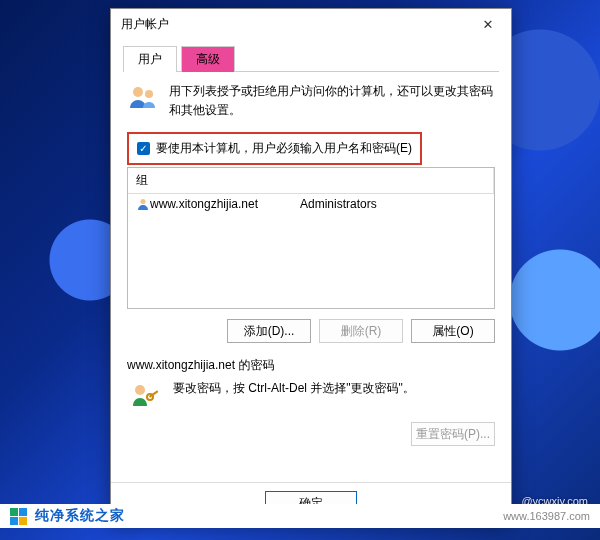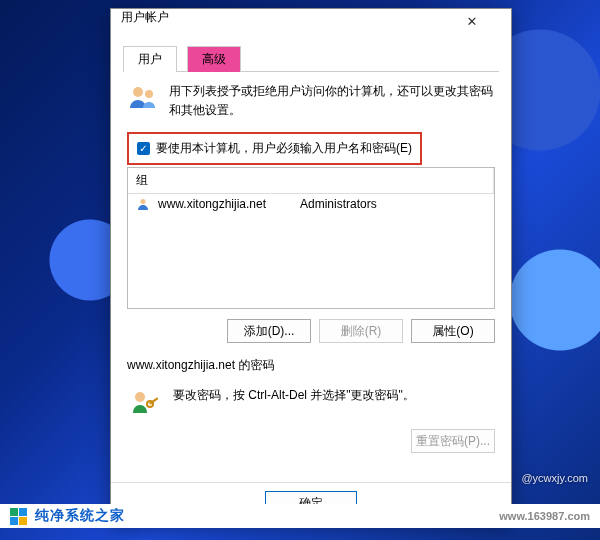--- a/index.html
+++ b/index.html
@@ -1,61 +1,61 @@
 <!DOCTYPE html>
 <html><head>
 <meta charset="utf-8">
 <style>
 html,body{margin:0;padding:0;width:600px;height:540px;font-family:"Microsoft YaHei","Segoe UI",sans-serif;font-size:12px;overflow:hidden;background:#0a2a6b}
 .desktop{position:relative;width:600px;height:540px;background:
  radial-gradient(circle at 90px 260px,#3a6ff0 0 40px,transparent 41px),
  radial-gradient(circle at 540px 90px,#2a56d0 0 60px,transparent 61px),
  radial-gradient(circle at 560px 300px,#5aa0ff 0 50px,transparent 51px),
  linear-gradient(135deg,#031a5a 0%,#0a2a8b 35%,#1a4ad8 60%,#0a2a7b 100%)}
-.sig{position:absolute;right:12px;bottom:56px;color:#fff;font-size:11px;opacity:.85;text-shadow:0 0 3px #003}
+.sig{position:absolute;right:12px;bottom:33px;color:#fff;font-size:11px;opacity:.85;text-shadow:0 0 3px #003}
 .window{position:absolute;left:110px;top:8px;width:400px;height:514px;background:#fff;border:1px solid #888;box-shadow:0 4px 20px rgba(0,0,0,.4)}
-.titlebar{display:flex;height:30px;padding:0 22px 0 10px;font-size:12px}
+.titlebar{display:flex;align-items:center;height:30px;padding:0 6px 0 10px;font-size:12px}
 .titlebar .title{flex:1}
 .closebtn{width:34px;height:24px;display:flex;align-items:center;justify-content:center;font-size:13px;color:#333}
 .body{padding:4px 12px 8px 12px}
 .tabs{display:flex;border-bottom:1px solid #ccc;margin-top:2px}
-.tab{padding:4px 14px;border:1px solid #ccc;border-bottom:none;background:#fff;position:relative;top:1px;margin-right:10px}
+.tab{padding:4px 14px;border:1px solid #ccc;border-bottom:none;background:#fff;position:relative;top:1px;margin-right:4px}
 .tab.active{background:#fff}
 .tab:not(.active){background:#ec4899;top:1px}
 .section{padding:10px 4px}
 .intro{display:flex;gap:10px;align-items:flex-start}
 .icon-users{width:32px;height:32px;flex:none}
 .icon-users svg{width:32px;height:32px}
 .intro-text{line-height:1.6}
 .checkrow{margin-top:12px;padding:6px 8px;border:2px solid #d43a2a;display:flex;align-items:center;gap:6px;width:fit-content}
 .checkbox{width:13px;height:13px;background:#0067c0;border-radius:2px;display:flex;align-items:center;justify-content:center;color:#fff;font-size:10px;line-height:1}
 .sublabel{margin-top:10px}
 .listview{margin-top:2px;border:1px solid #bbb;height:140px;background:#fff}
 .lv-head{display:flex;border-bottom:1px solid #ddd;background:#fff}
 .lv-head .col{padding:4px 8px;border-right:1px solid #e2e2e2}
 .col-name{width:160px}
 .col-group{flex:1}
 .lv-row{display:flex;padding:3px 8px;align-items:center;gap:4px}
-.lv-row .cell-name{width:160px;display:flex;align-items:center;gap:8px}
+.lv-row .cell-name{width:160px;display:flex;align-items:center;gap:0}
 .usericon{width:14px;height:14px}
 .btnrow{display:flex;justify-content:flex-end;gap:8px;margin-top:10px}
 .btn{min-width:74px;height:22px;border:1px solid #aaa;background:#fdfdfd;display:flex;align-items:center;justify-content:center;padding:0 4px;font-size:12px}
 .btn.disabled{color:#9a9a9a;border-color:#cfcfcf}
 .pwsection{margin-top:14px}
-.pwsection .hdr{margin-bottom:13px}
+.pwsection .hdr{margin-bottom:6px}
 .pwbody{display:flex;gap:10px;align-items:flex-start;padding-left:4px}
 .icon-key{width:32px;height:32px;flex:none}
 .dlg-btnrow{display:flex;justify-content:center;padding:8px 0;border-top:1px solid #ddd;position:absolute;bottom:0;left:0;right:0;background:#fff}
 .dlg-btnrow .btn{min-width:82px;border-color:#0067c0}
 .banner{position:absolute;left:0;right:0;bottom:12px;height:24px;background:#fff;display:flex;align-items:center;padding:0 10px;font-size:14px;letter-spacing:1px;color:#1060c9;font-weight:600}
 .banner .sq{display:inline-grid;grid-template-columns:8px 8px;grid-template-rows:8px 8px;gap:1px;margin-right:8px}
 .banner .sq span{background:#1a8fe3}
 .banner .sq span:nth-child(1){background:#19a463}
 .banner .sq span:nth-child(4){background:#f0b000}
-.banner .url{margin-left:auto;font-size:11px;color:#888;letter-spacing:0;font-weight:700}
+.banner .url{margin-left:auto;font-size:11px;color:#888;letter-spacing:0;font-weight:400}
 </style>
 </head>
 <body>
 
 <div class="desktop">
   <div class="sig">@ycwxjy.com</div>
 
   <div class="window">
     <div class="titlebar">
       <span class="title">用户帐户</span>

